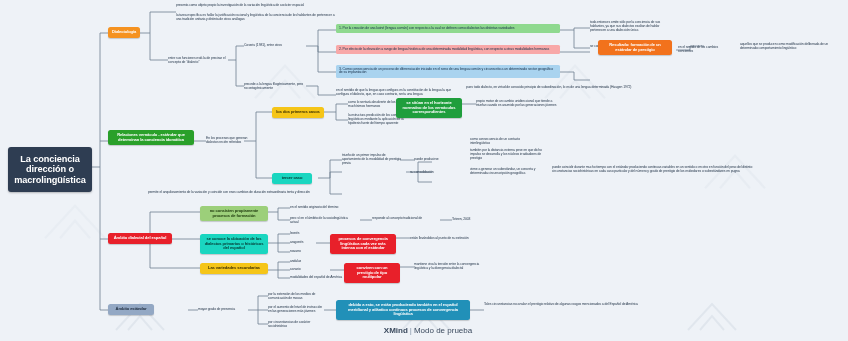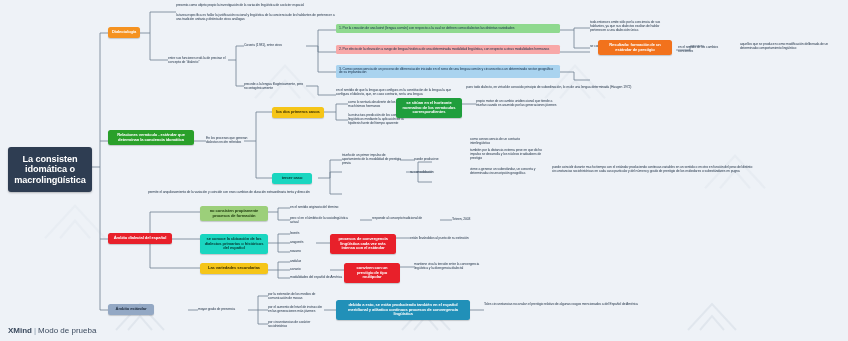--- a/index.html
+++ b/index.html
@@ -62,21 +62,21 @@
   .pale.b{background:#a9d3ef;}
   
   .leaf{
     font-size:3.4px;
     color:#27384c;
     padding:1px 0;
   }
   .watermark{
     position:absolute;
     left:8px;right:0;bottom:6px;
-    text-align:left;
+    text-align:center;
     font-size:8px;
     color:#3b4a5e;
   }
   .watermark b{font-weight:bold;}
   .wm-sep{color:#8595a8;margin:0 2px;}
   .ghost{
     position:absolute;
     opacity:.30;
     pointer-events:none;
   }
@@ -178,21 +178,21 @@
       <path d="M188,310 L198,310"></path>
       <path d="M248,310 L258,310 L258,296 L268,296"></path>
       <path d="M258,310 L258,310 L268,310"></path>
       <path d="M258,310 L258,324 L268,324"></path>
       <path d="M324,310 L336,310"></path>
       <path d="M470,310 L484,310"></path>
     </g>
   </svg>
 
   <div class="node root" style="left:8px;top:147px;width:84px;">
-    <span>La consisten idomática o macrolingüística</span>
+    <span>La conciencia dirección o macrolingüística</span>
   </div>
 
   <div class="node chip orange" style="left:108px;top:27px;width:32px;">
     <span>Dialectología</span>
   </div>
 
   <div class="node leaf" style="left:176px;top:3px;width:152px;">
     <span>presenta como objeto propio la investigación de la variación lingüística de carácter espacial</span>
   </div>
   <div class="node leaf" style="left:176px;top:13px;width:160px;">

